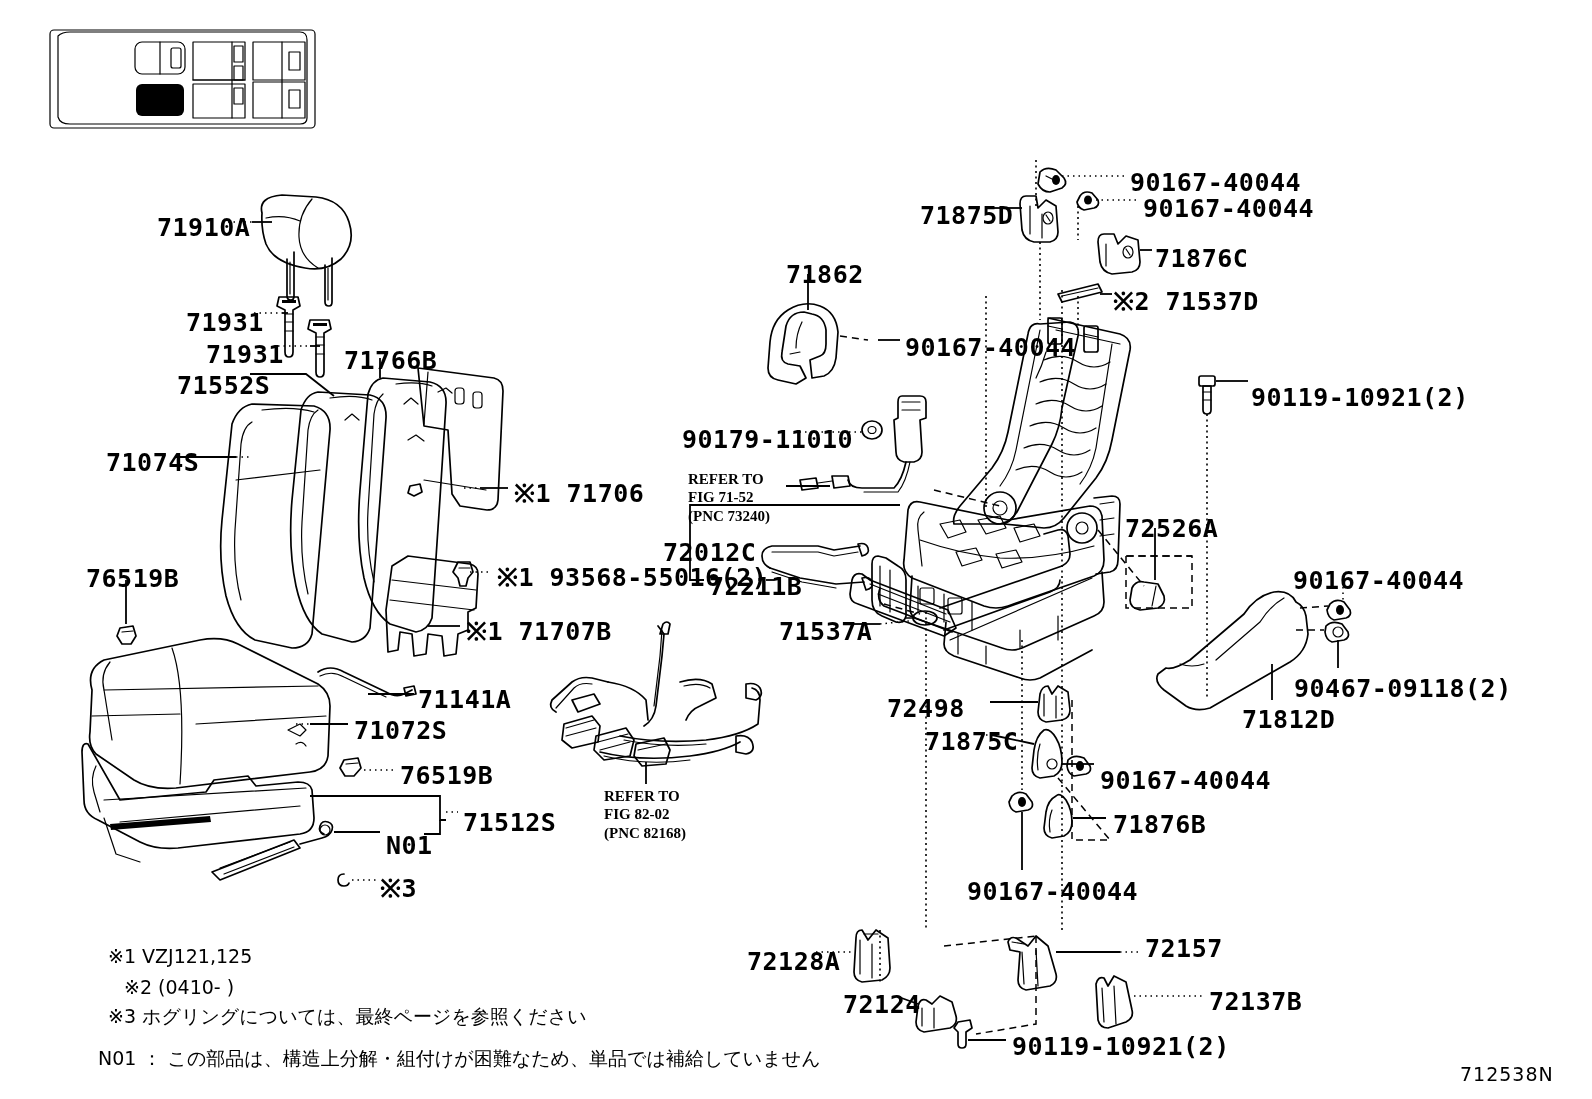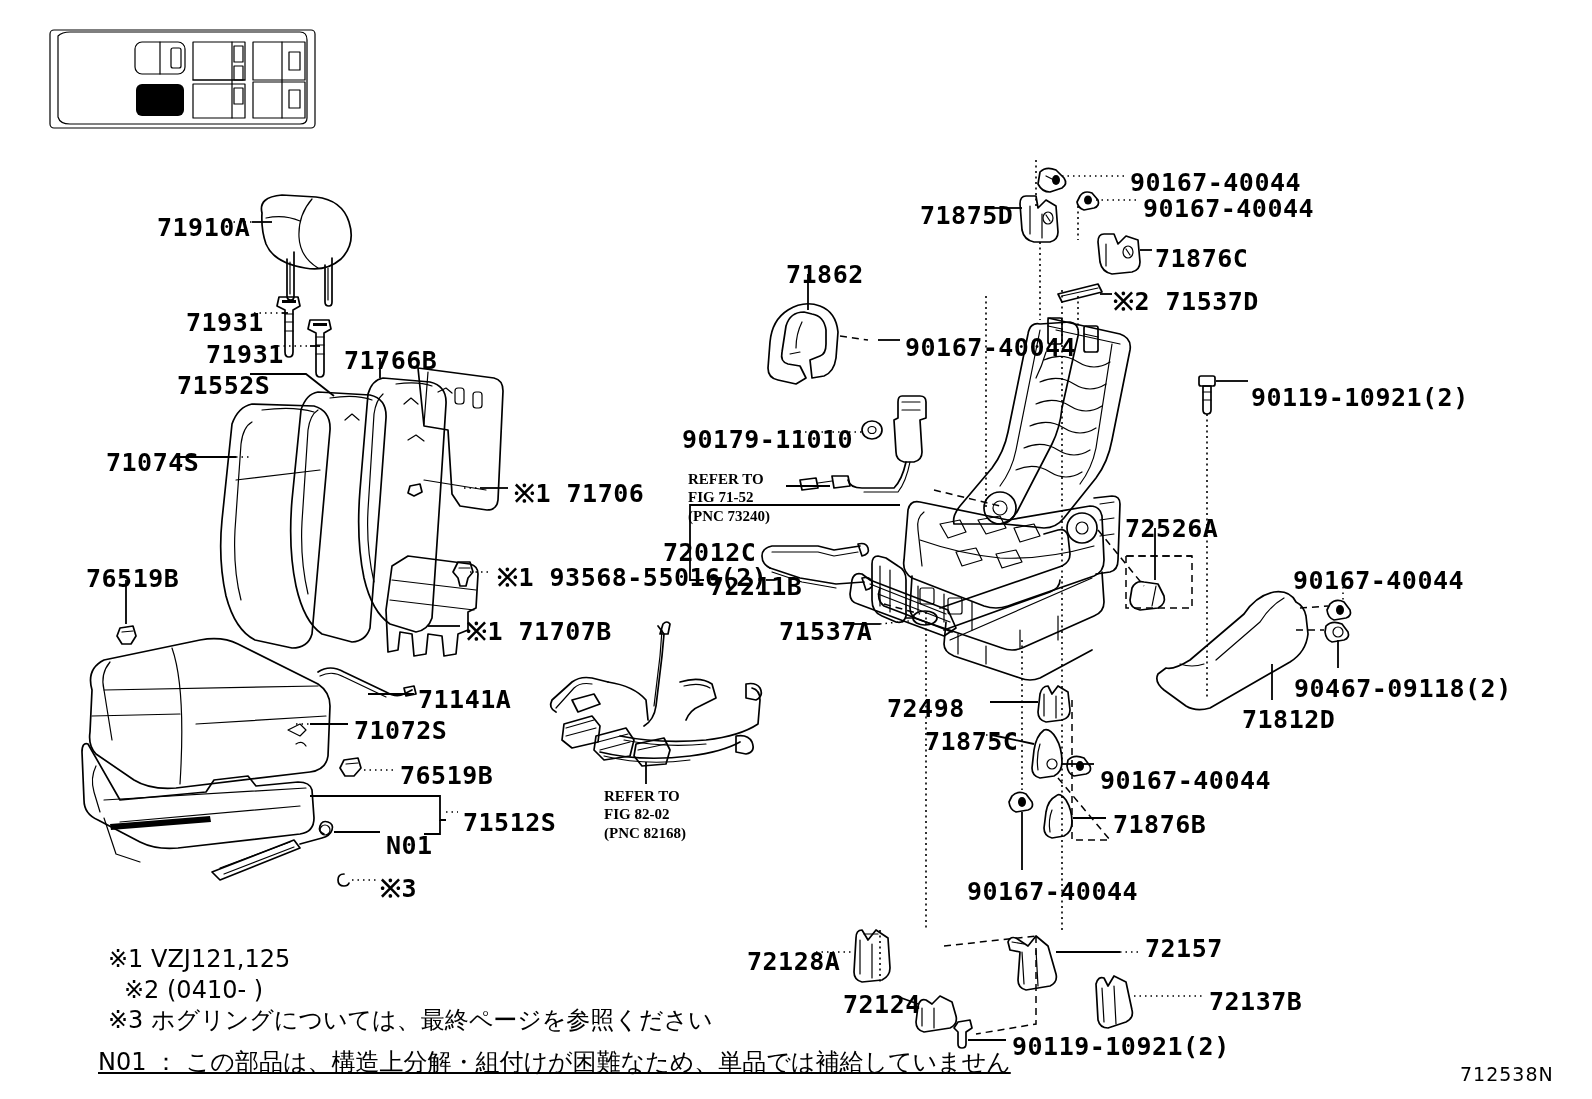--- a/index.html
+++ b/index.html
@@ -3,21 +3,21 @@
 <meta charset="utf-8">
 <style>
   html,body{margin:0;padding:0;background:#fff;}
   body{width:1592px;height:1099px;position:relative;overflow:hidden;
        font-family:"DejaVu Sans Mono","Liberation Mono",monospace;color:#000;}
   #sheet{position:absolute;left:0;top:0;width:1592px;height:1099px;}
   .lbl{position:absolute;white-space:nowrap;font-weight:bold;font-size:25px;
        letter-spacing:0.5px;line-height:1;font-family:"DejaVu Sans Mono","Liberation Mono",monospace;}
   .ref{position:absolute;white-space:pre;font-size:15px;line-height:1.22;
        font-family:Liberation Serif, serif;font-weight:bold;}
-  .foot{position:absolute;white-space:nowrap;font-size:24px;
+  .foot{position:absolute;white-space:nowrap;font-size:19px;
         font-family:"DejaVu Sans","Liberation Sans",sans-serif;}
   .code{position:absolute;white-space:nowrap;font-size:19px;font-weight:normal;
         font-family:"DejaVu Sans","Liberation Sans",sans-serif;letter-spacing:1px;}
   svg{display:block;}
   .s{fill:none;stroke:#000;stroke-width:1.7;stroke-linecap:round;stroke-linejoin:round;}
   .t{fill:none;stroke:#000;stroke-width:1.2;stroke-linecap:round;stroke-linejoin:round;}
   .ld{fill:none;stroke:#000;stroke-width:1.8;}
   .dd{fill:none;stroke:#000;stroke-width:1.6;stroke-dasharray:2 3.5;}
   .dash{fill:none;stroke:#000;stroke-width:1.5;stroke-dasharray:7 5;}
   .dotl{fill:none;stroke:#000;stroke-width:1.5;stroke-dasharray:1.5 4;}
@@ -501,16 +501,16 @@
 FIG 71-52
 (PNC 73240)</div>
       <div class="ref" style="left: 604px; top: 787px;">REFER TO
 FIG 82-02
 (PNC 82168)</div>
     </div>
   <div id="footnotes">
       <div class="foot" style="left: 108px; top: 945px;">※1  VZJ121,125</div>
       <div class="foot" style="left: 108px; top: 976px; margin-left: 16px;">※2  (0410-       )</div>
       <div class="foot" style="left: 108px; top: 1004px;">※3  ホグリングについては、最終ページを参照ください</div>
-      <div class="foot" style="left: 98px; top: 1046px; text-decoration: underline;">N01 ： この部品は、構造上分解・組付けが困難なため、単品では補給していません</div>
+      <div class="foot" style="left: 98px; top: 1046px;">N01 ： この部品は、構造上分解・組付けが困難なため、単品では補給していません</div>
     </div>
   <div class="code" id="figcode" style="left: 1460px; top: 1063px;">712538N</div>
 </div>
 
 </body></html>

